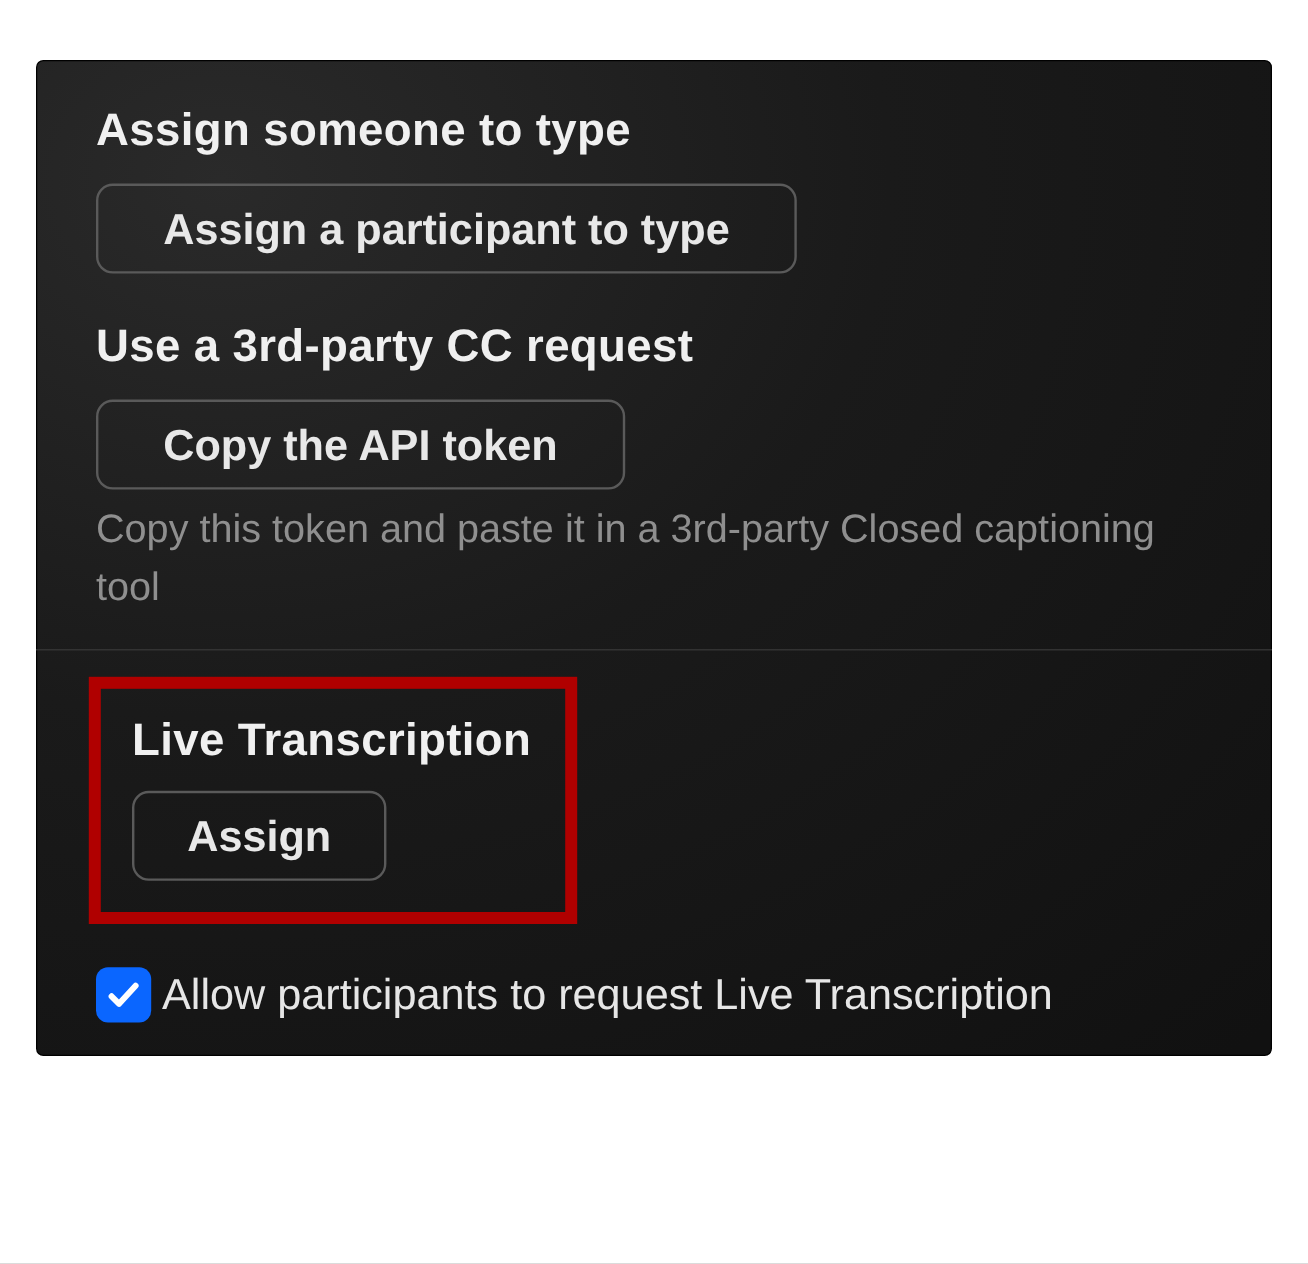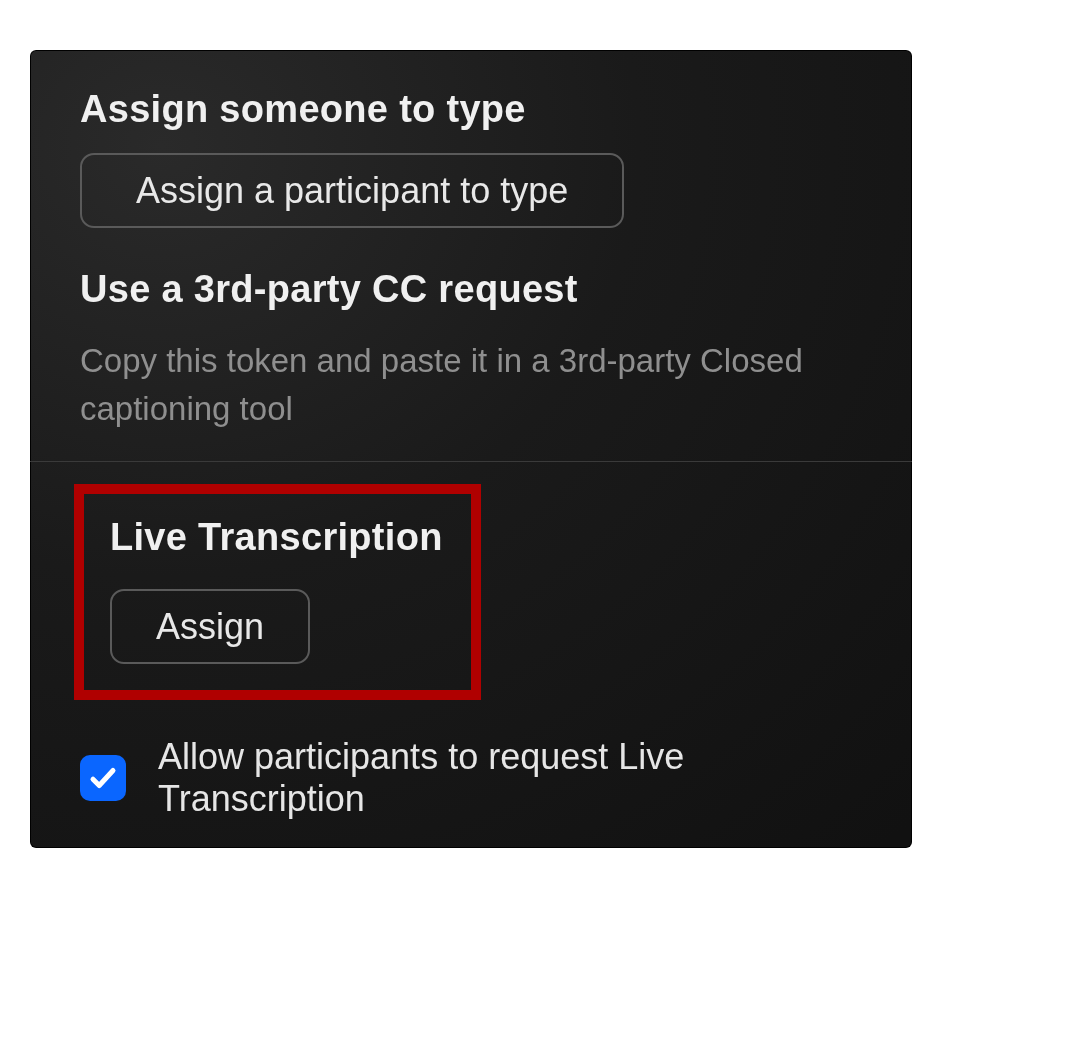--- a/index.html
+++ b/index.html
@@ -9,21 +9,21 @@
       font-family: -apple-system, BlinkMacSystemFont, "Segoe UI", "Helvetica Neue", Arial, sans-serif;
     }
     .canvas {
       width: 1090px;
       height: 1053px;
       position: relative;
       box-sizing: border-box;
       padding: 50px 15px 15px 30px;
     }
     .panel {
-      width: 882px;
+      width: 1030px;
       box-sizing: border-box;
       border-radius: 6px;
       overflow: hidden;
       color: #eaeaea;
       background: #1c1c1c;
       background-image: radial-gradient(120% 120% at 15% 12%, #2a2a2a 0%, #1a1a1a 45%, #111111 100%);
       box-shadow: 0 0 0 1px #000 inset;
     }
     .section {
       padding: 28px 50px 28px 50px;
@@ -42,50 +42,50 @@
       display: flex;
       gap: 26px;
       align-items: stretch;
     }
     .btn {
       background: transparent;
       border: 2px solid #5a5a5a;
       color: #e8e8e8;
       border-radius: 14px;
       font-size: 36px;
-      font-weight: 400;
+      font-weight: 700;
       padding: 14px 44px;
       line-height: 1.2;
       cursor: pointer;
       white-space: nowrap;
     }
     .btn-wide {
       padding: 14px 54px;
     }
     .helper-text {
       color: #8f8f8f;
       font-size: 33px;
       line-height: 1.45;
-      margin-top: 26px;
+      margin-top: 9px;
       max-width: 890px;
     }
     .highlight-box {
       border: 10px solid #b00000;
       display: inline-block;
       padding: 22px 28px 26px 26px;
       margin-top: -6px;
       margin-left: -6px;
     }
     .highlight-box .heading {
-      margin: 0 0 30px 0;
+      margin: 0 0 20px 0;
     }
     .check-row {
       display: flex;
       align-items: center;
-      gap: 32px;
+      gap: 9px;
       margin-top: 36px;
     }
     .checkbox {
       width: 46px;
       height: 46px;
       border-radius: 10px;
       background: #0a66ff;
       display: flex;
       align-items: center;
       justify-content: center;
@@ -112,20 +112,23 @@
 <div class="canvas">
   <div class="panel">
 
     <div class="section">
       <div class="heading">Assign someone to type</div>
       <div class="row">
         <button class="btn btn-wide">Assign a participant to type</button>
       </div>
 
       <div class="heading" style="margin-top:40px;">Use a 3rd-party CC request</div>
+      <div class="row">
+        <button class="btn btn-wide">Copy the API token</button>
+      </div>
       <div class="helper-text">Copy this token and paste it in a 3rd-party Closed captioning tool</div>
     </div>
 
     <div class="section">
       <div class="highlight-box">
         <div class="heading">Live Transcription</div>
         <button class="btn">Assign</button>
       </div>
 
       <div class="check-row">

